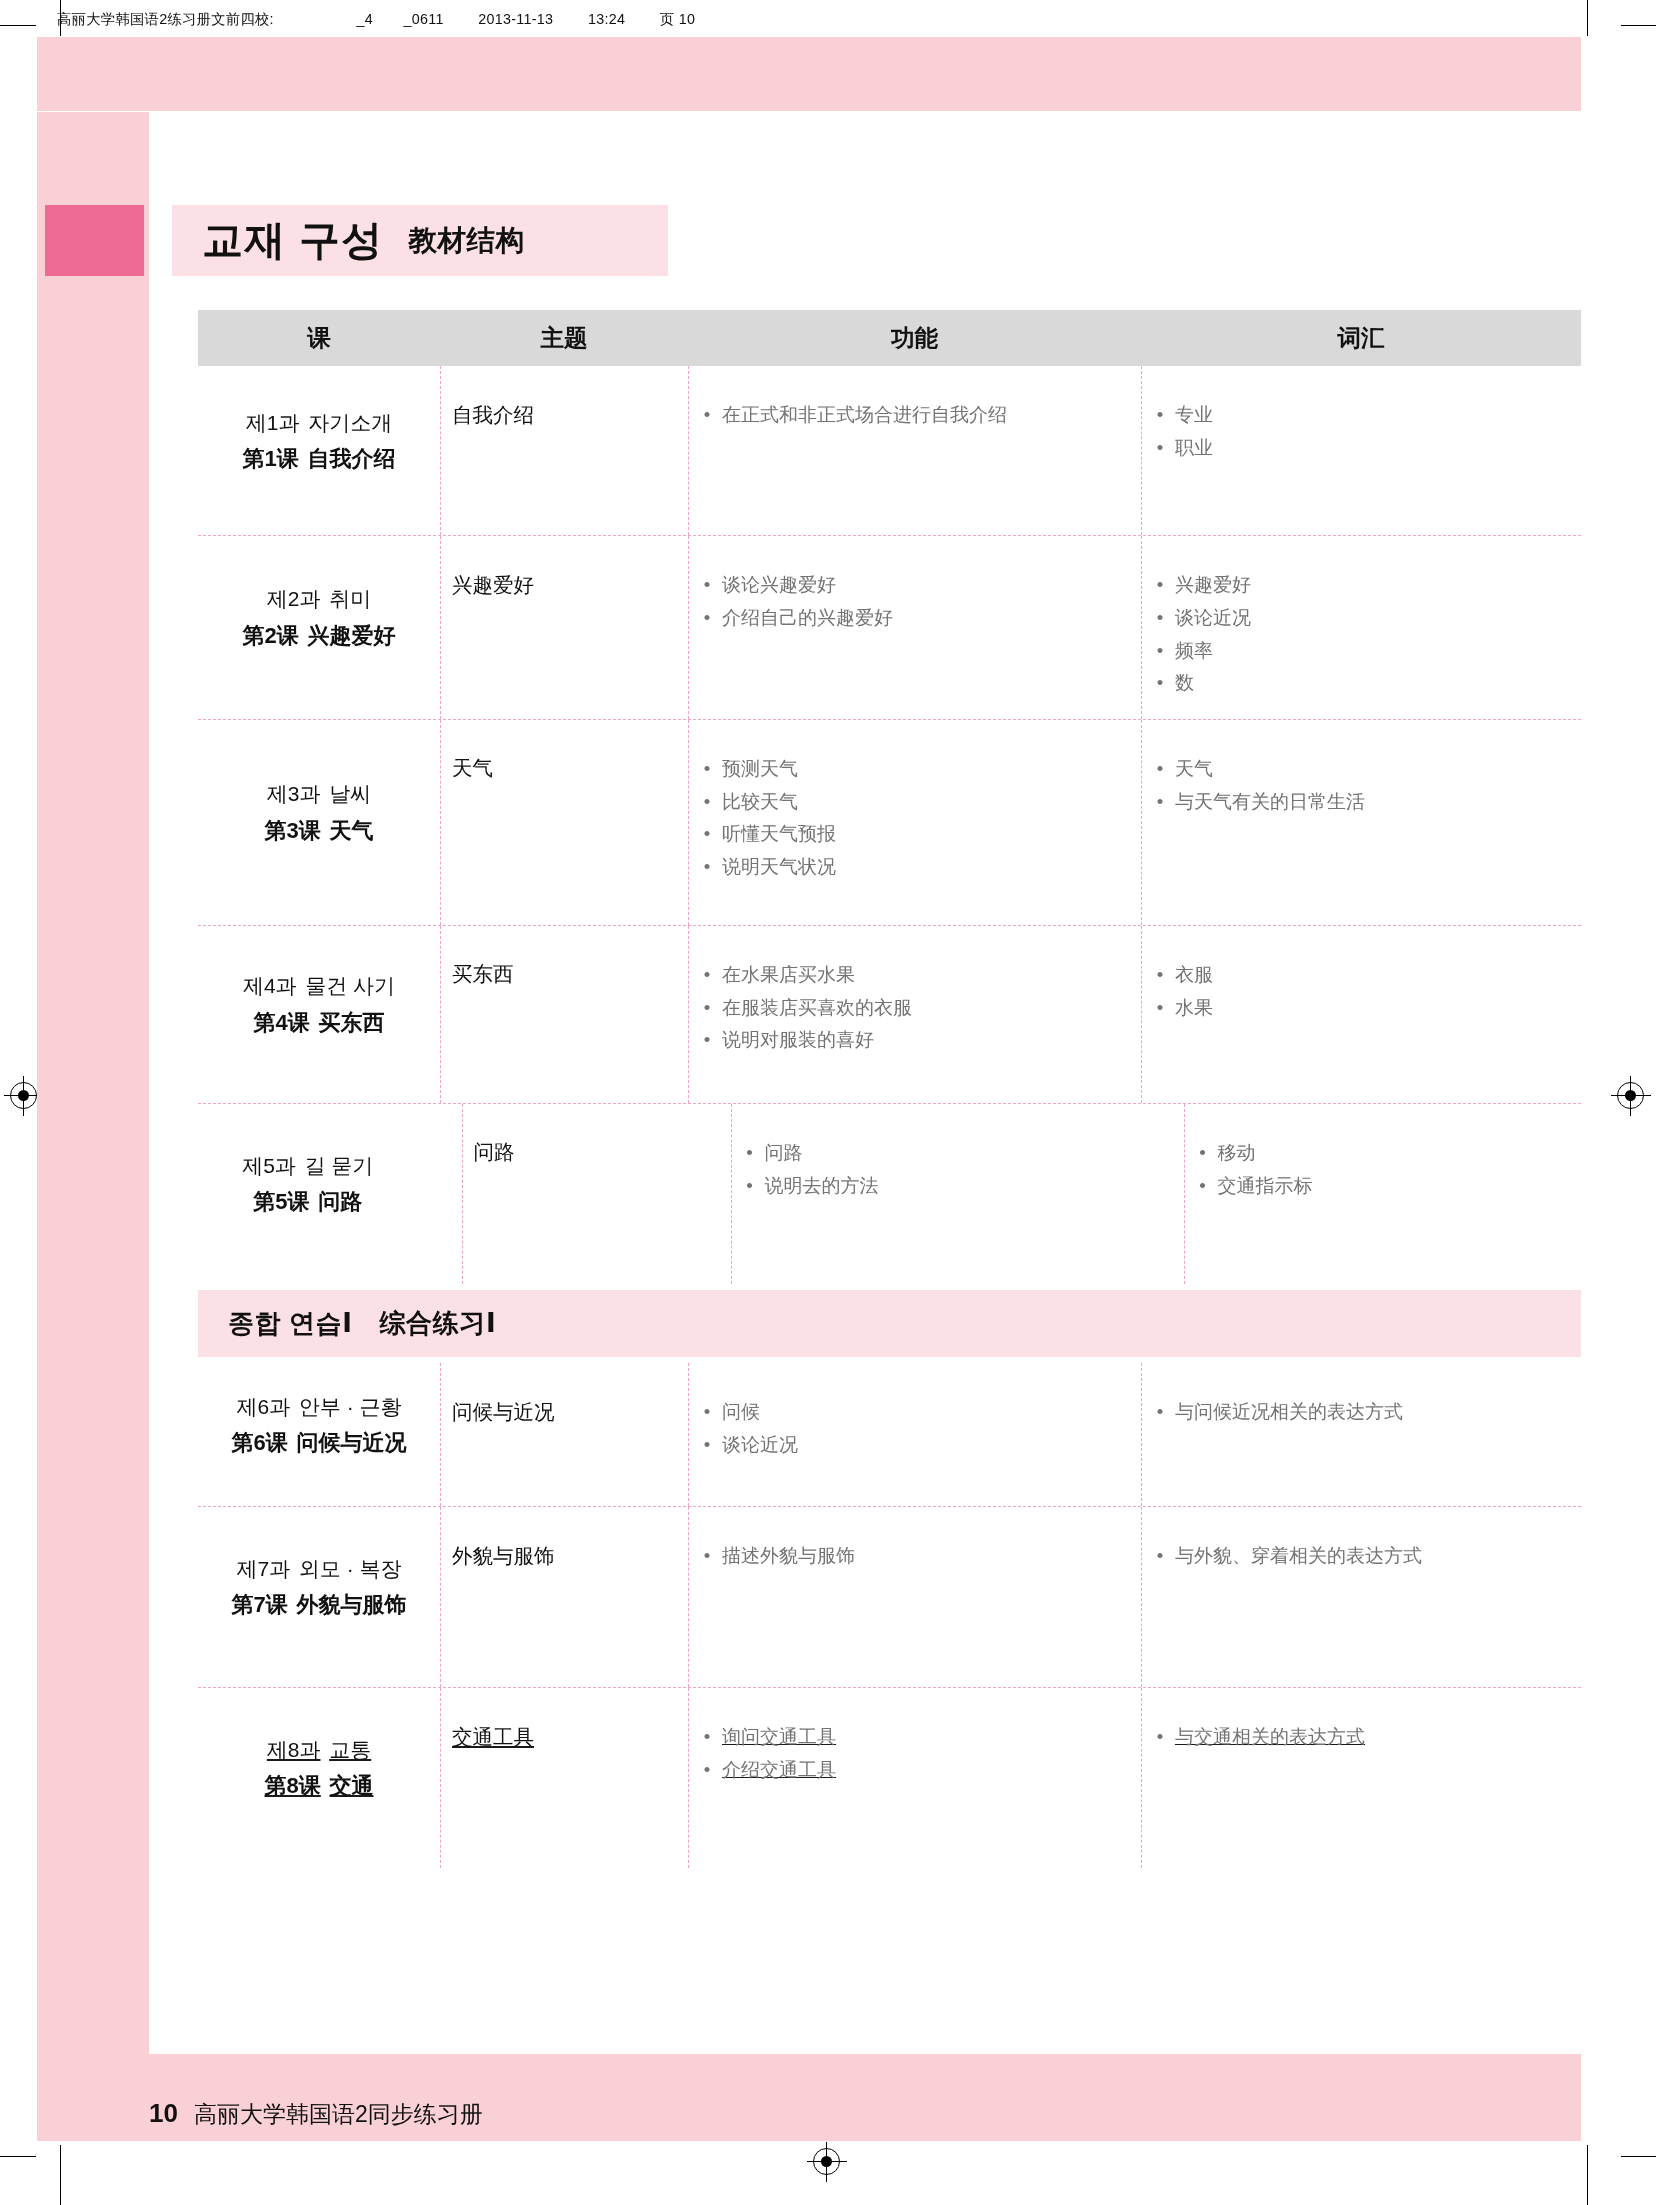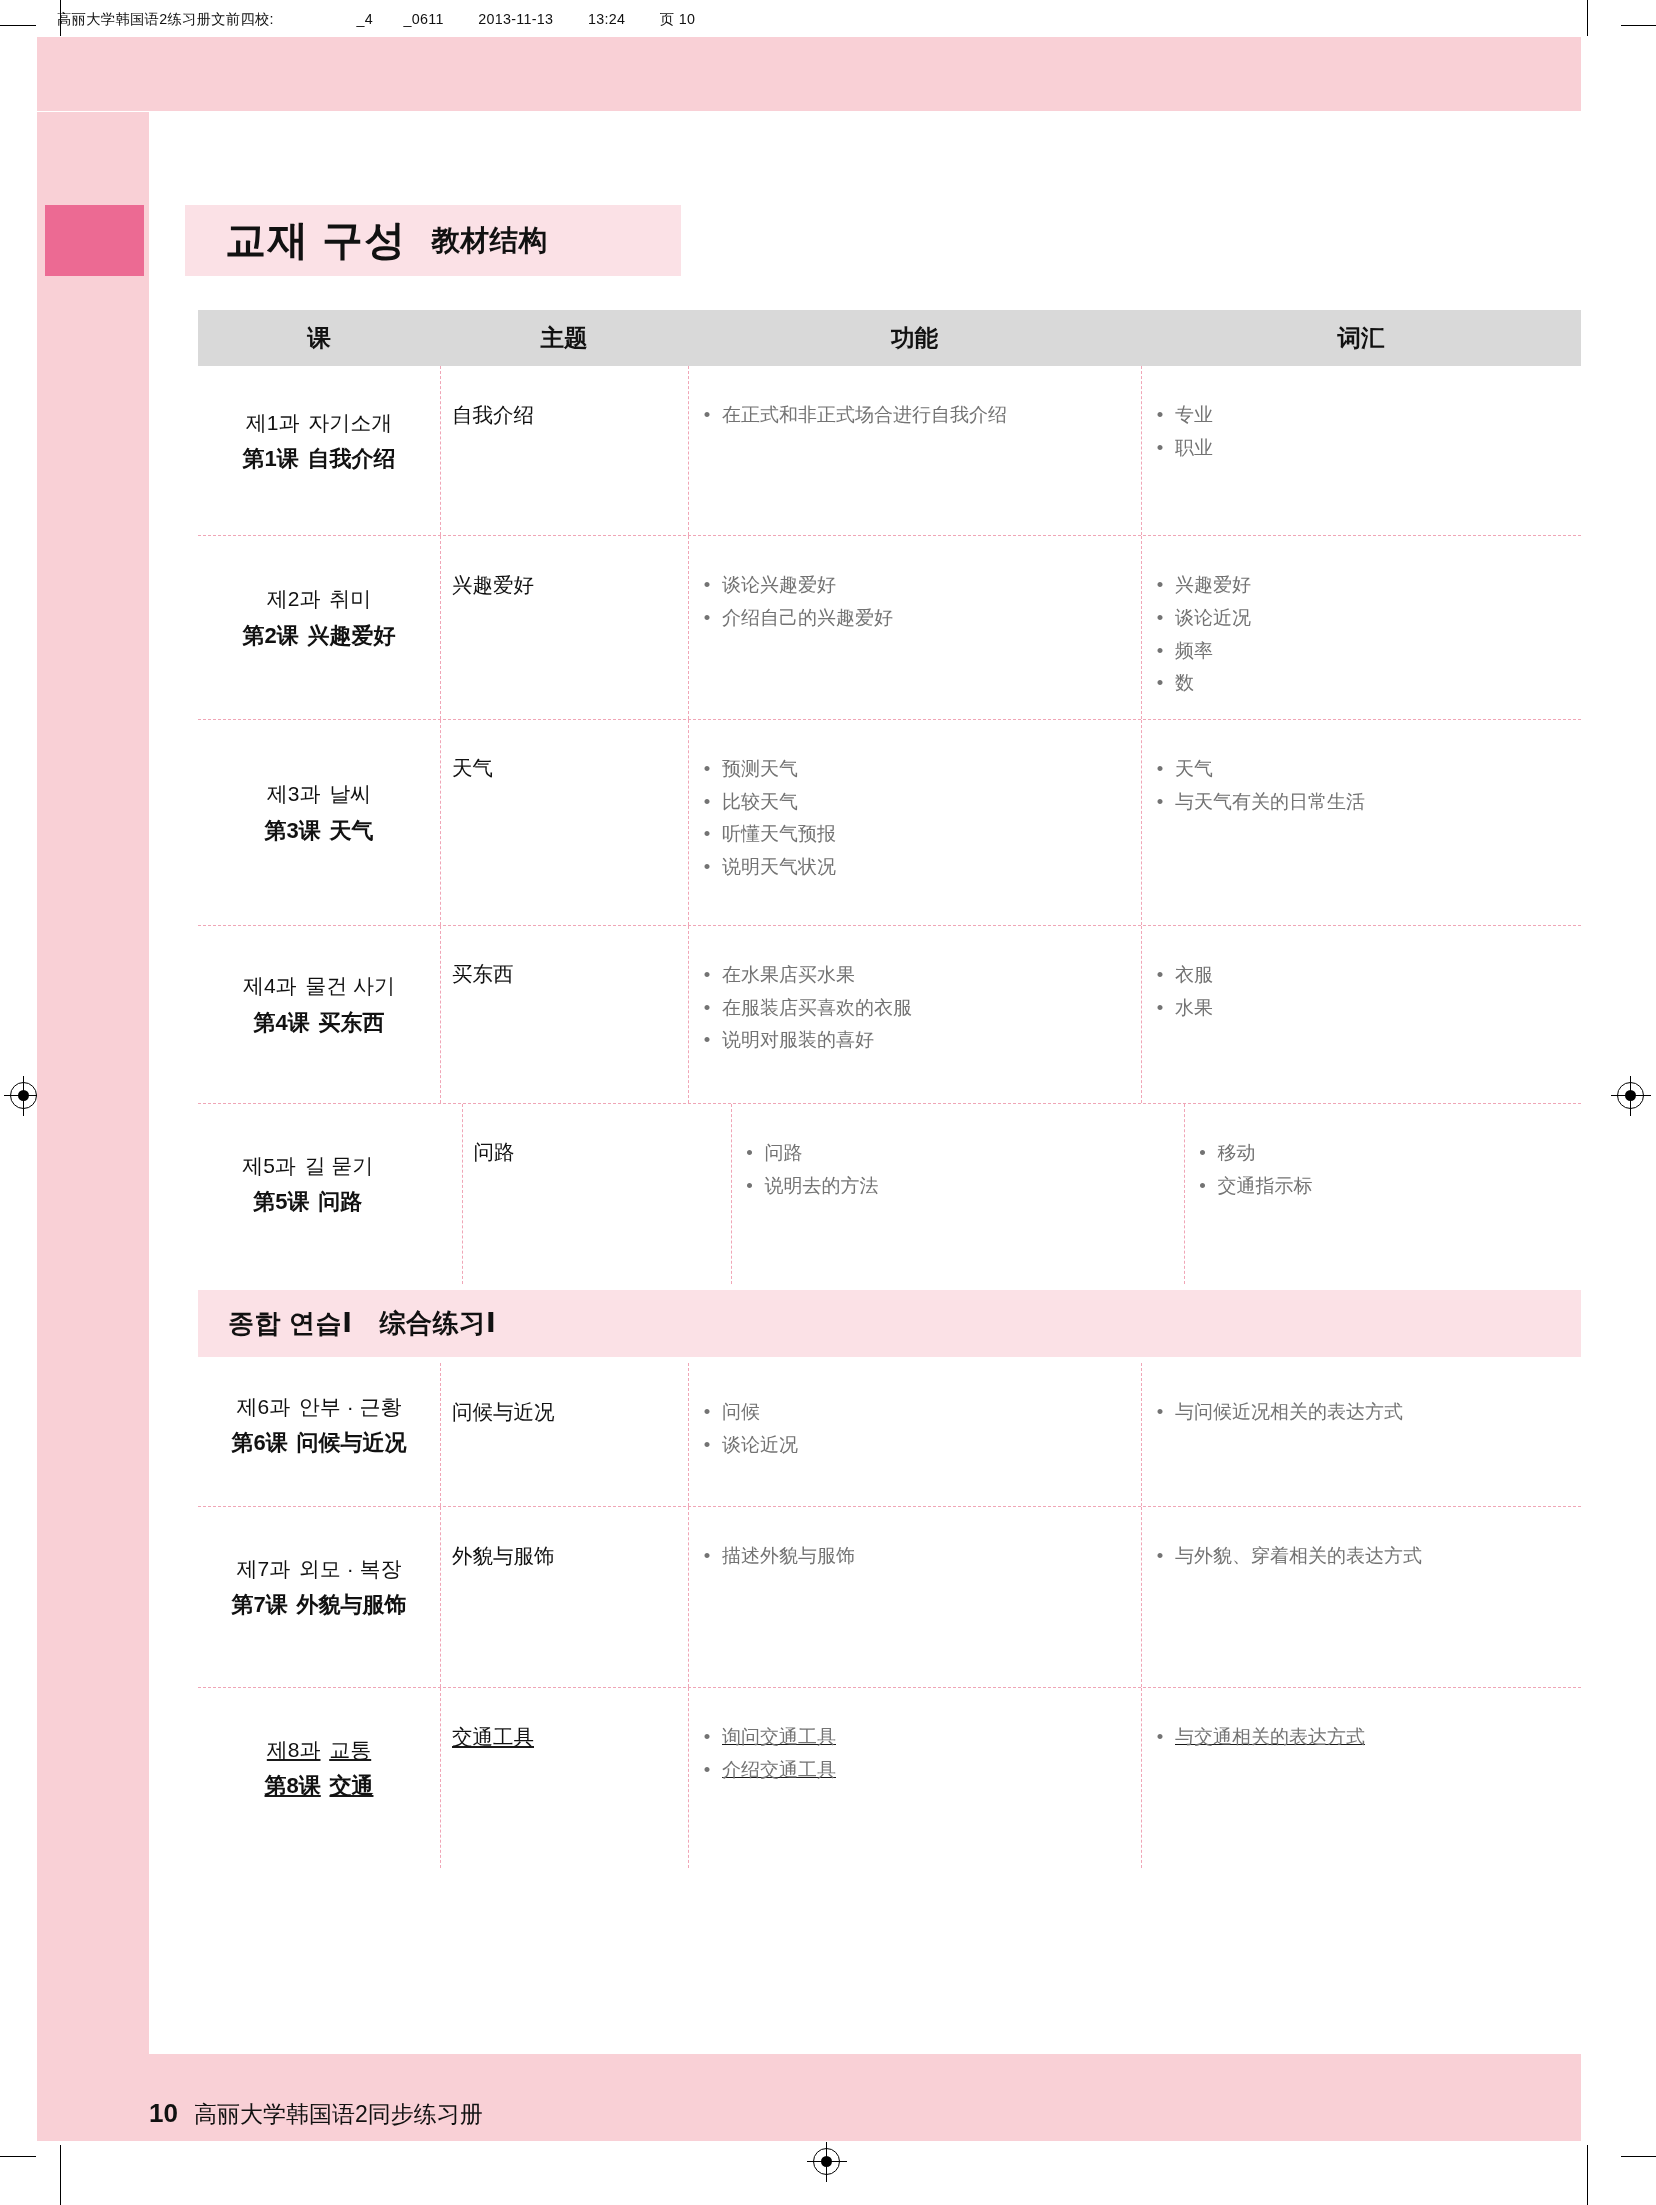--- a/index.html
+++ b/index.html
@@ -117,28 +117,28 @@
   .tab-dark {
     position: absolute;
     left: 45px;
     top: 205px;
     width: 99px;
     height: 71px;
     background: #ec6a93;
   }
   .title-band {
     position: absolute;
-    left: 185px;
+    left: 172px;
     top: 205px;
     width: 496px;
     height: 71px;
     background: #fbe1e6;
     display: flex;
     align-items: center;
-    padding-left: 40px;
+    padding-left: 30px;
     box-sizing: border-box;
   }
   .title-ko {
     font-size: 41px;
     font-weight: bold;
     color: #111;
     letter-spacing: 1.2px;
   }
   .title-cn {
     font-size: 28.5px;

